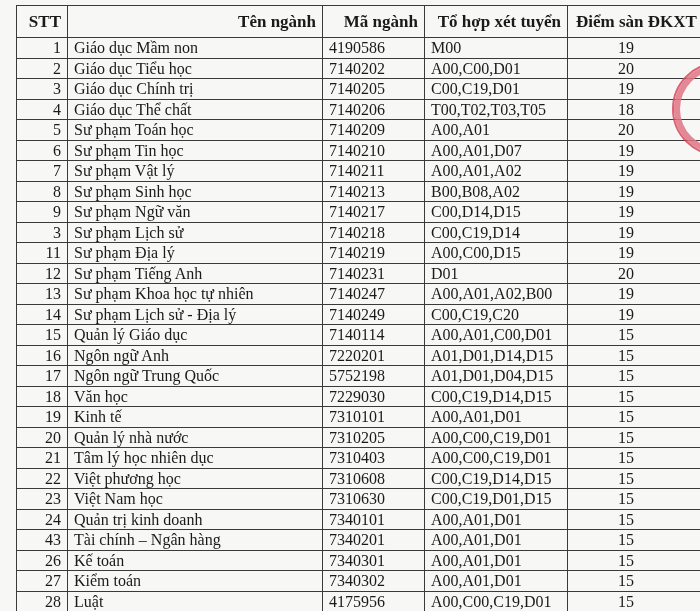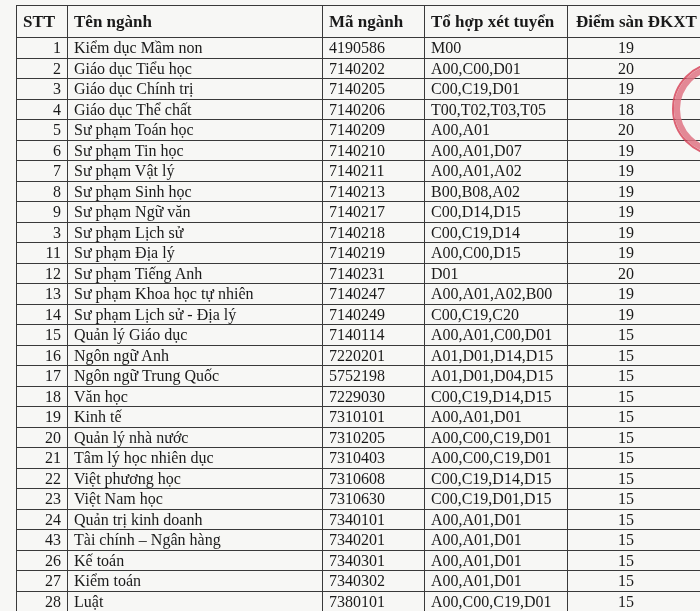--- a/index.html
+++ b/index.html
@@ -27,21 +27,21 @@
   th, td {
     border: 1px solid #3a3a3a;
     padding: 0 6px;
     white-space: nowrap;
     overflow: hidden;
   }
   th {
     height: 31px;
     font-weight: bold;
     font-size: 17px;
-    text-align: left;
+    text-align: right;
   }
   th.score-h { text-align: left; padding-left: 8px; }
   td {
     height: 19.5px;
     font-size: 16px;
     line-height: 19px;
   }
   td.stt { text-align: right; padding-right: 6px; }
   td.score { text-align: left; padding-left: 50px; }
   .stamp {
@@ -70,21 +70,21 @@
         <th>STT</th>
         <th>Tên ngành</th>
         <th>Mã ngành</th>
         <th>Tổ hợp xét tuyển</th>
         <th class="score-h">Điểm sàn ĐKXT</th>
       </tr>
     </thead>
     <tbody id="tbody">
         <tr>
           <td class="stt">1</td>
-          <td>Kiểm dục Mầm non</td>
+          <td>Giáo dục Mầm non</td>
           <td>4190586</td>
           <td>M00</td>
           <td class="score">19</td>
         </tr>
         <tr>
           <td class="stt">2</td>
           <td>Giáo dục Tiểu học</td>
           <td>7140202</td>
           <td>A00,C00,D01</td>
           <td class="score">20</td>
@@ -260,21 +260,21 @@
         <tr>
           <td class="stt">27</td>
           <td>Kiểm toán</td>
           <td>7340302</td>
           <td>A00,A01,D01</td>
           <td class="score">15</td>
         </tr>
         <tr>
           <td class="stt">28</td>
           <td>Luật</td>
-          <td>7380101</td>
+          <td>4175956</td>
           <td>A00,C00,C19,D01</td>
           <td class="score">15</td>
         </tr>
       </tbody>
   </table>
 </div>
 
 <div class="stamp"></div>
 
 </body></html>

